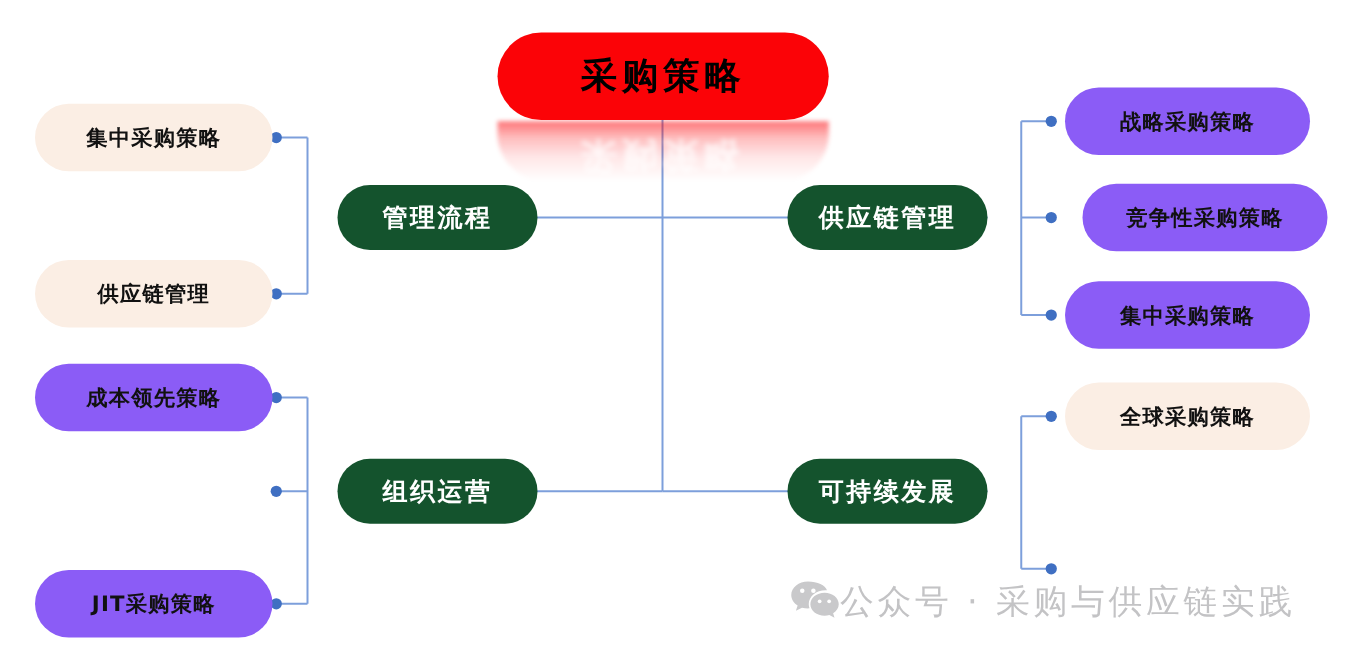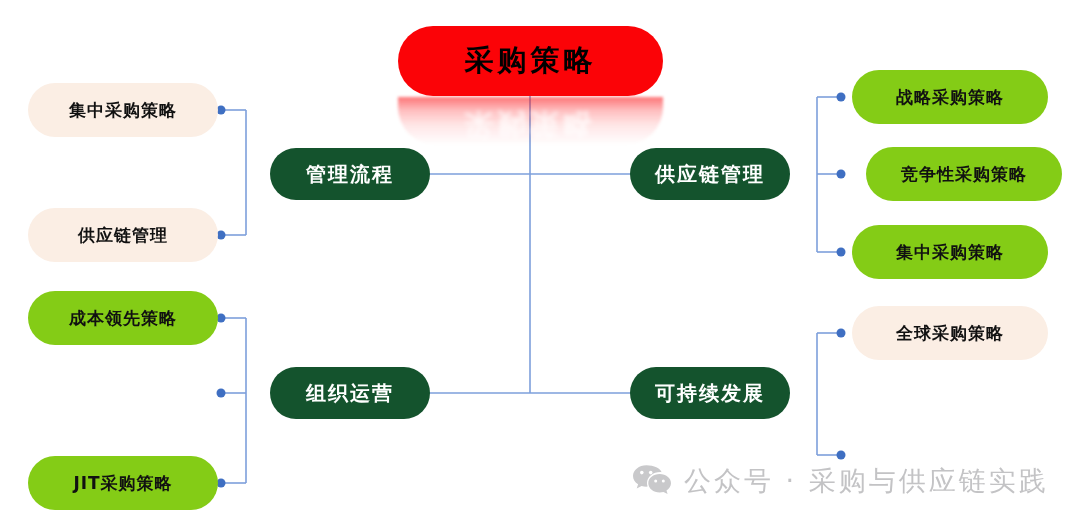--- a/index.html
+++ b/index.html
@@ -105,30 +105,29 @@
     width: 190px;
     height: 54px;
     border-radius: 27px;
     color: #111111;
     font-size: 17px;
     font-weight: bold;
     letter-spacing: 1px;
     z-index: 4;
   }
   .leaf-cream { background: #fbeee4; }
-  .leaf-gray  { background: #84cc16; }
+  .leaf-gray  { background: #8b5cf6; }
 
   
   .watermark {
     position: absolute;
     left: 632px;
     top: 463px;
     display: flex;
     align-items: center;
-    gap: 12px;
     z-index: 7;
   }
   .wm-text {
     color: #c3c3c5;
     font-size: 27px;
     letter-spacing: 3px;
     white-space: nowrap;
   }
   .wm-icon { display: block; }
 </style>

